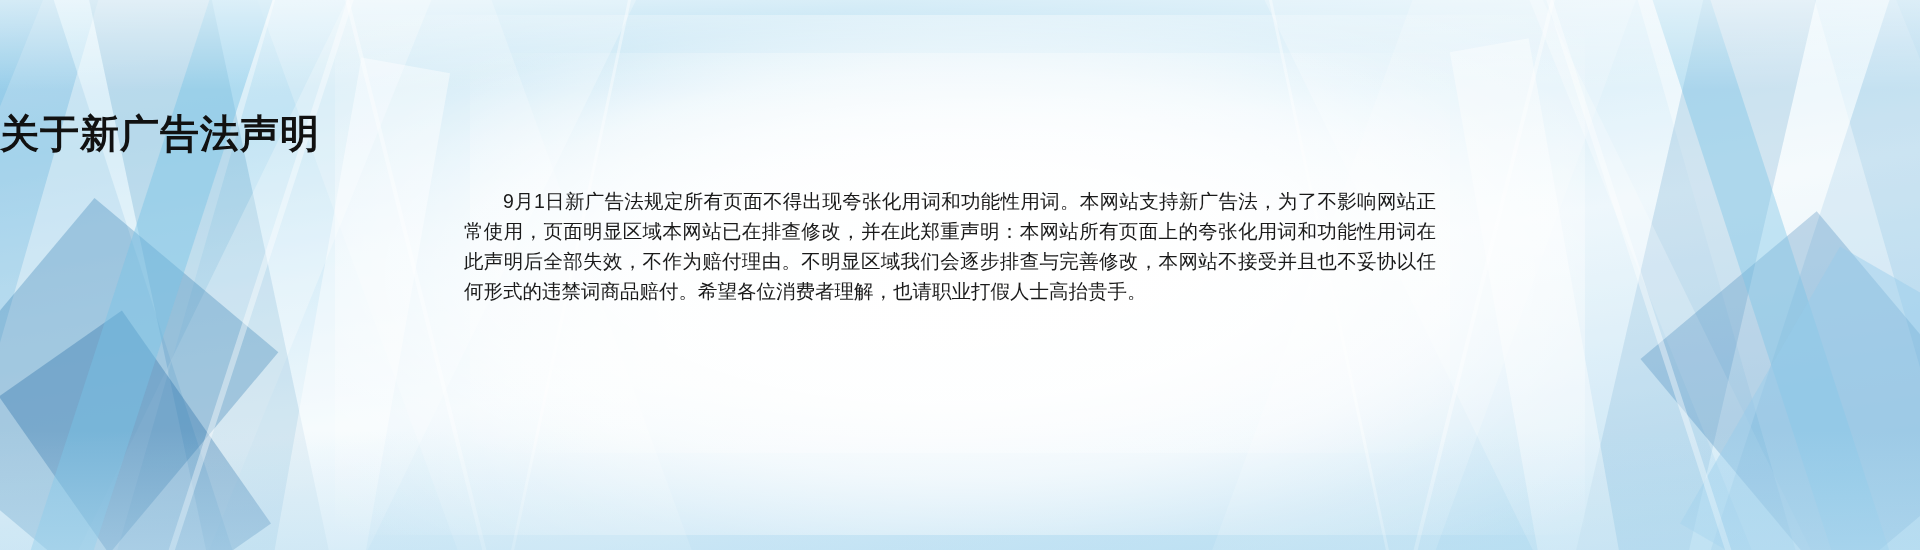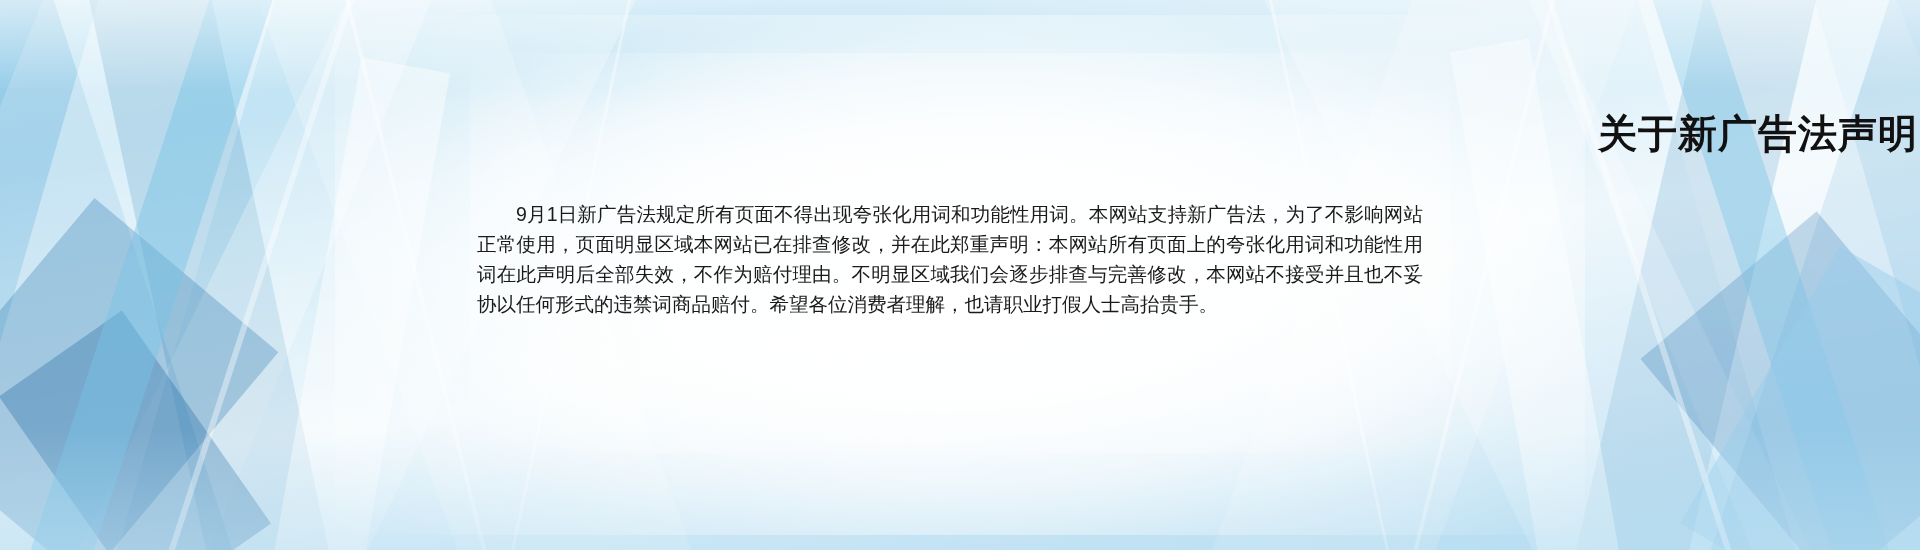--- a/index.html
+++ b/index.html
@@ -106,41 +106,41 @@
     position: absolute;
     left: 0;
     right: 0;
     top: 0;
     height: 100%;
   }
   .title {
     position: absolute;
     top: 88px;
     left: 0;
-    right: 2px;
-    text-align: right;
+    right: 15px;
+    text-align: left;
     font-size: 39px;
     font-weight: bold;
     color: #111111;
     letter-spacing: 1px;
     line-height: 1;
     white-space: nowrap;
     font-family: Liberation Serif, serif;
   }
   .body-block {
     position: absolute;
     top: 182px;
     left: 460px;
     width: 980px;
     color: #1a1a1a;
     font-size: 19.5px;
     line-height: 30px;
   }
   .para {
-    margin: 17px;
+    margin: 4px;
     text-align: justify;
     text-align-last: left;
     text-justify: inter-ideograph;
     word-break: break-all;
   }
   .para-1 { text-indent: 2em; }
   .para-2 { text-indent: 0; }
 </style>
 </head>
 <body>

